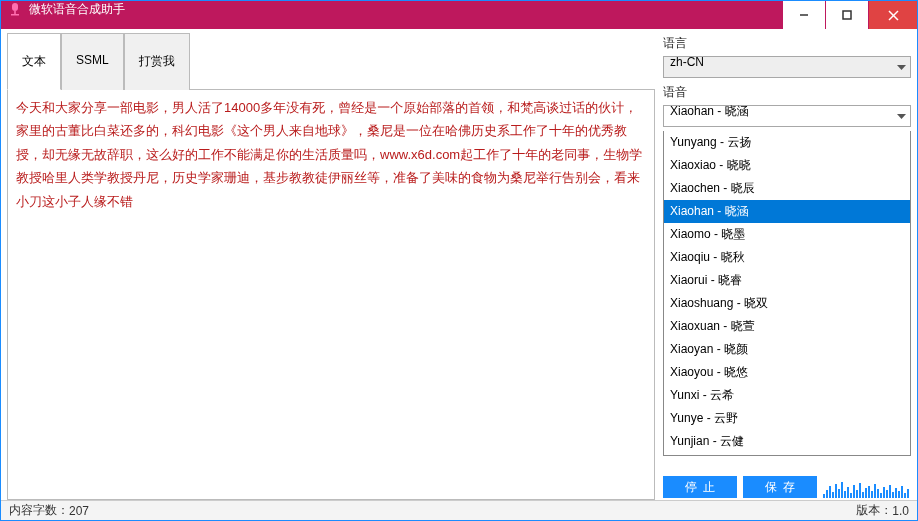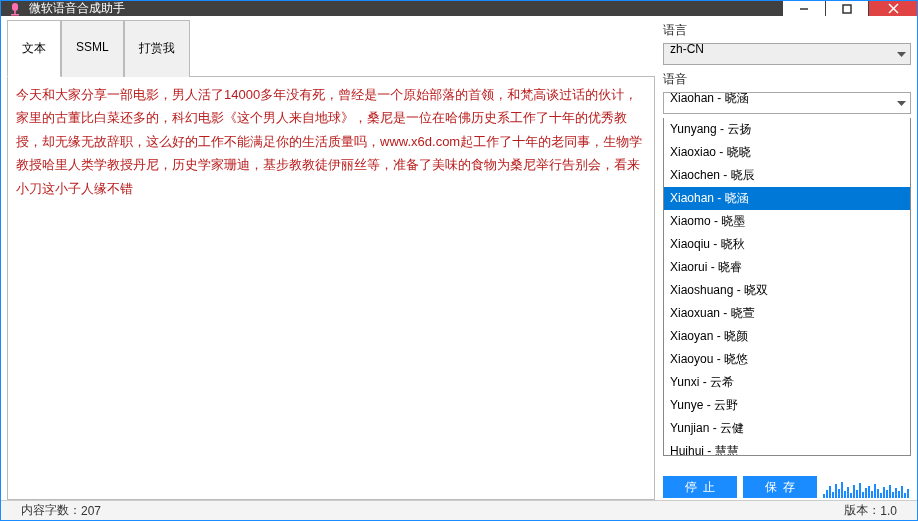--- a/index.html
+++ b/index.html
@@ -1,18 +1,18 @@
 <!DOCTYPE html>
 <html><head>
 <meta charset="utf-8">
 <style>
 * { box-sizing: border-box; margin: 0; padding: 0; }
 body { font-family: "Microsoft YaHei", SimSun, Arial, sans-serif; font-size: 12px; background: #fff; overflow: hidden; }
 .window { width: 918px; height: 521px; border: 1px solid #1a8cff; display: flex; flex-direction: column; background: #fff; }
-.titlebar { height: 15px; background: #404040; display: flex; align-items: center; padding: 0 0 0 6px; color: #fff; }
+.titlebar { height: 28px; background: #be185d; display: flex; align-items: flex-start; padding: 0 0 0 6px; color: #fff; }
 .titlebar-icon { width: 16px; height: 16px; margin-right: 6px; display: flex; align-items: center; justify-content: center; }
 .titlebar-title { flex: 1; font-size: 12px; }
 .titlebar-btns { display: flex; height: 100%; }
 .tbtn { width: 42px; display: flex; align-items: center; justify-content: center; color: #333; background:#fff; margin-left:1px;}
 .tbtn.min { background:#fff; }
 .tbtn.max { background:#fff; }
 .tbtn.close { background: #e04343; color: #fff; width: 48px; }
 .tbtn svg { display:block; }
 .body { flex: 1; display: flex; padding: 4px 6px 0 6px; gap: 8px; min-height: 0; }
 .left { flex: 1; display: flex; flex-direction: column; min-width: 0; }
@@ -25,21 +25,21 @@
 .combo { position: relative; height: 22px; border: 1px solid #a8a8a8; background: #f5f5f5; display: flex; align-items: center; padding: 0 20px 10px 6px; font-size: 12px; }
 .combo.sel { background: #eee; }
 .combo .arrow { position: absolute; right: 4px; top: 50%; transform: translateY(-50%); pointer-events: none; }
 .dropdown { flex: 1; border: 1px solid #888; border-top: none; background: #fff; overflow: auto; min-height: 0; }
 .opt { padding: 3px 6px; font-size: 12px; cursor: pointer; white-space: nowrap; }
 .opt.selected { background: #0078d7; color: #fff; }
 .btnrow { display: flex; gap: 6px; align-items: center; height: 26px; margin-top: 14px; }
 .btn { flex: 0 0 74px; height: 22px; background: #1a8cff; color: #fff; border: none; font-size: 12px; cursor: pointer; letter-spacing: 6px; text-indent: 6px; }
 .wave { flex: 1; height: 22px; display: flex; align-items: flex-end; gap: 1px; }
 .wave span { width: 2px; background: #1a8cff; display: inline-block; }
-.statusbar { height: 20px; border-top: 1px solid #ccc; display: flex; align-items: center; padding: 0 20px; font-size: 12px; color: #333; background: #f4f4f4; }
+.statusbar { height: 20px; border-top: 1px solid #ccc; display: flex; align-items: center; padding: 0 8px; font-size: 12px; color: #333; background: #f4f4f4; }
 .statusbar .spacer { flex: 1; }
 </style>
 </head>
 <body>
 
 <div class="window">
   <div class="titlebar">
     <span class="titlebar-icon">
       <svg width="14" height="14" viewBox="0 0 14 14">
           <rect x="4" y="1" width="6" height="8" rx="3" fill="#ff6fb0"></rect>

